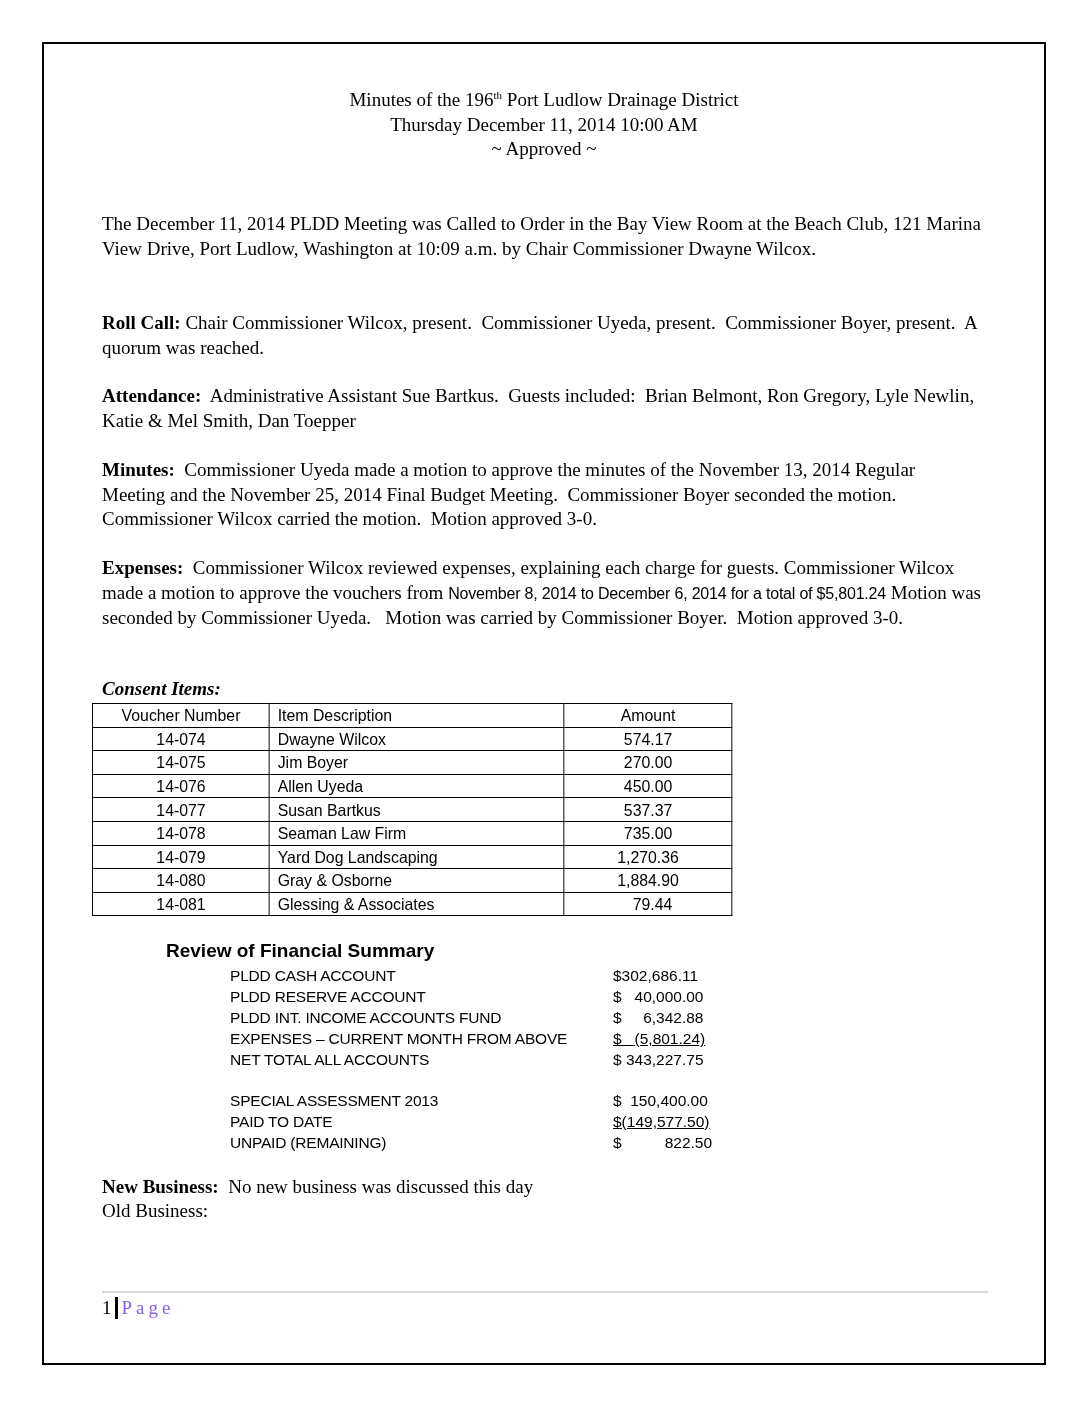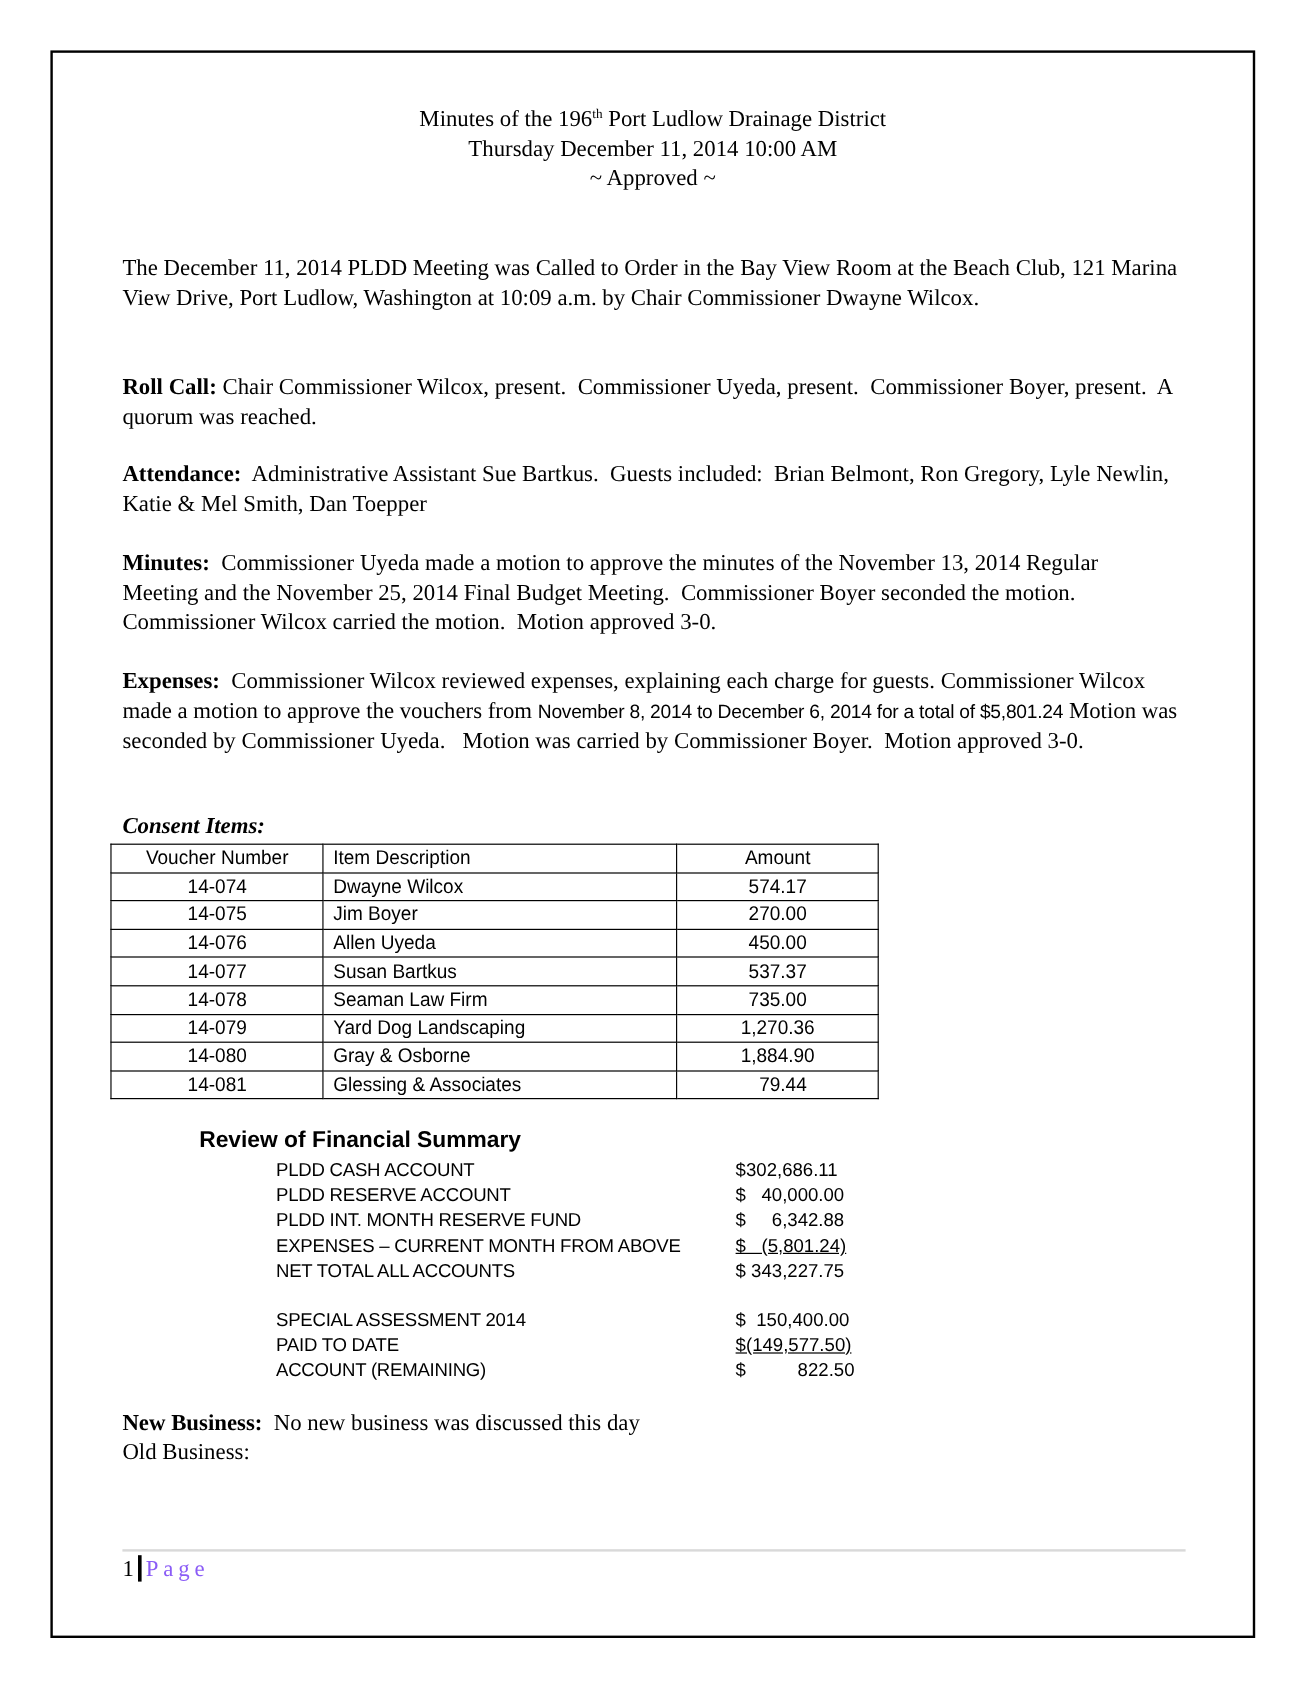--- a/index.html
+++ b/index.html
@@ -130,41 +130,41 @@
 <div id="fin-rows">
     <div class="fin-row cond" style="top: 965px;">
       <span class="label">PLDD CASH ACCOUNT</span>
       <span class="value">$302,686.11</span>
     </div>
     <div class="fin-row cond" style="top: 986px;">
       <span class="label">PLDD RESERVE ACCOUNT</span>
       <span class="value">$   40,000.00</span>
     </div>
     <div class="fin-row cond" style="top: 1007px;">
-      <span class="label">PLDD INT. MONTH RESERVE FUND</span>
+      <span class="label">PLDD INT. INCOME ACCOUNTS FUND</span>
       <span class="value">$     6,342.88</span>
     </div>
     <div class="fin-row cond" style="top: 1028px;">
       <span class="label">EXPENSES – CURRENT MONTH FROM ABOVE</span>
       <span class="value ul">$   (5,801.24)</span>
     </div>
     <div class="fin-row cond" style="top: 1049px;">
       <span class="label">NET TOTAL ALL ACCOUNTS</span>
       <span class="value">$ 343,227.75</span>
     </div>
     <div class="fin-row cond" style="top: 1090px;">
-      <span class="label">SPECIAL ASSESSMENT 2014</span>
+      <span class="label">SPECIAL ASSESSMENT 2013</span>
       <span class="value">$  150,400.00</span>
     </div>
     <div class="fin-row cond" style="top: 1111px;">
       <span class="label">PAID TO DATE</span>
       <span class="value ul">$(149,577.50)</span>
     </div>
     <div class="fin-row cond" style="top: 1132px;">
-      <span class="label">ACCOUNT (REMAINING)</span>
+      <span class="label">UNPAID (REMAINING)</span>
       <span class="value">$          822.50</span>
     </div>
   </div>
 
 <div class="p6 serif"><b>New Business:</b><span style="white-space:pre-wrap">  No new business was discussed this day</span></div>
 <div class="p7 serif">Old Business:</div>
 
 <div class="footer-rule"></div>
 <div class="footer serif"><span class="num">1</span><span class="bar"></span><span class="pg">Page</span></div>
 

